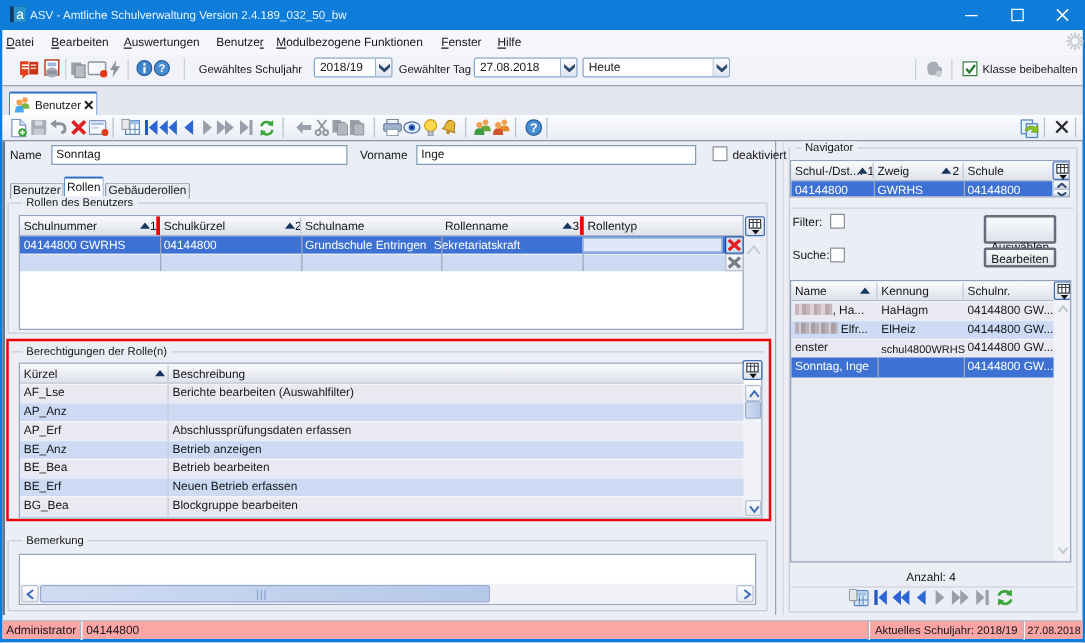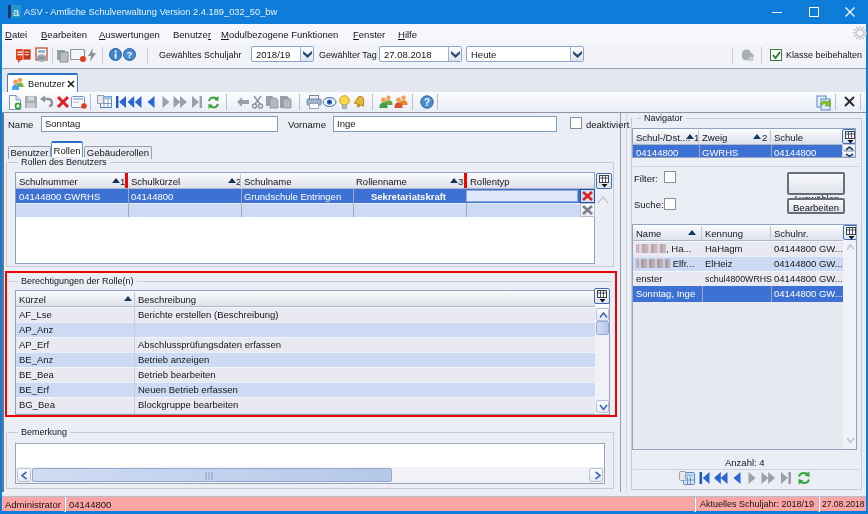--- a/index.html
+++ b/index.html
@@ -396,21 +396,21 @@
     <div class="abs" style="left:442px;top:3px;">3</div>
     <div class="redbar" style="left:448px;"></div>
     <div class="hcell" style="left:451px;width:112px;">
         <span class="t">Rollentyp</span>
       </div>
   </div>
   <div class="row selrow" style="top:16px;height:14px;width:578px;">
     <div class="cell" style="left:0;width:112px;">04144800 GWRHS</div>
     <div class="cell" style="left:112px;width:113px;">04144800</div>
     <div class="cell" style="left:225px;width:112px;">Grundschule Entringen</div>
-    <div class="cell" style="left:352px;width:113px;font-weight:bold;">Sekretariatskraft</div>
+    <div class="cell" style="left:328px;width:113px;">Sekretariatskraft</div>
     <div class="abs" style="left:450px;top:1px;width:112px;height:12px;background:#dfe8f8;border:1px solid #8fa9d2;"></div>
     <div class="vsep" style="left:112px;"></div>
       <div class="vsep" style="left:225px;"></div>
       <div class="vsep" style="left:337px;"></div>
   </div>
   <div class="row altrow" style="top:30px;height:14px;width:578px;">
     <div class="vsep" style="left:112px;"></div>
       <div class="vsep" style="left:225px;"></div>
       <div class="vsep" style="left:337px;"></div>
       <div class="vsep" style="left:450px;"></div>
@@ -450,21 +450,21 @@
     <svg class="sortw" style="left:107px;">
         <path d="M1 6 L5 1 L9 6Z" fill="#16365c"></path>
       </svg>
     <div class="hsep" style="left:118px;"></div>
     <div class="hcell" style="left:119px;width:460px;">
         <span class="t">Beschreibung</span>
       </div>
   </div>
   <div class="row litrow" style="top:16px;height:15px;width:579px;">
     <div class="cell" style="left:0;width:119px;">AF_Lse</div>
-      <div class="cell" style="left:119px;width:460px;">Berichte erstellen (Beschreibung)</div>
+      <div class="cell" style="left:119px;width:460px;">Berichte bearbeiten (Auswahlfilter)</div>
     <div class="vsep" style="left:118px;background:#c8cdd9;"></div>
   </div>
   <div class="row altrow" style="top:31px;height:15px;width:579px;">
     <div class="cell" style="left:0;width:119px;">AP_Anz</div>
     <div class="vsep" style="left:118px;background:#c8cdd9;"></div>
   </div>
   <div class="row litrow" style="top:46px;height:15px;width:579px;">
     <div class="cell" style="left:0;width:119px;">AP_Erf</div>
       <div class="cell" style="left:119px;width:460px;">Abschlussprüfungsdaten erfassen</div>
     <div class="vsep" style="left:118px;background:#c8cdd9;"></div>

